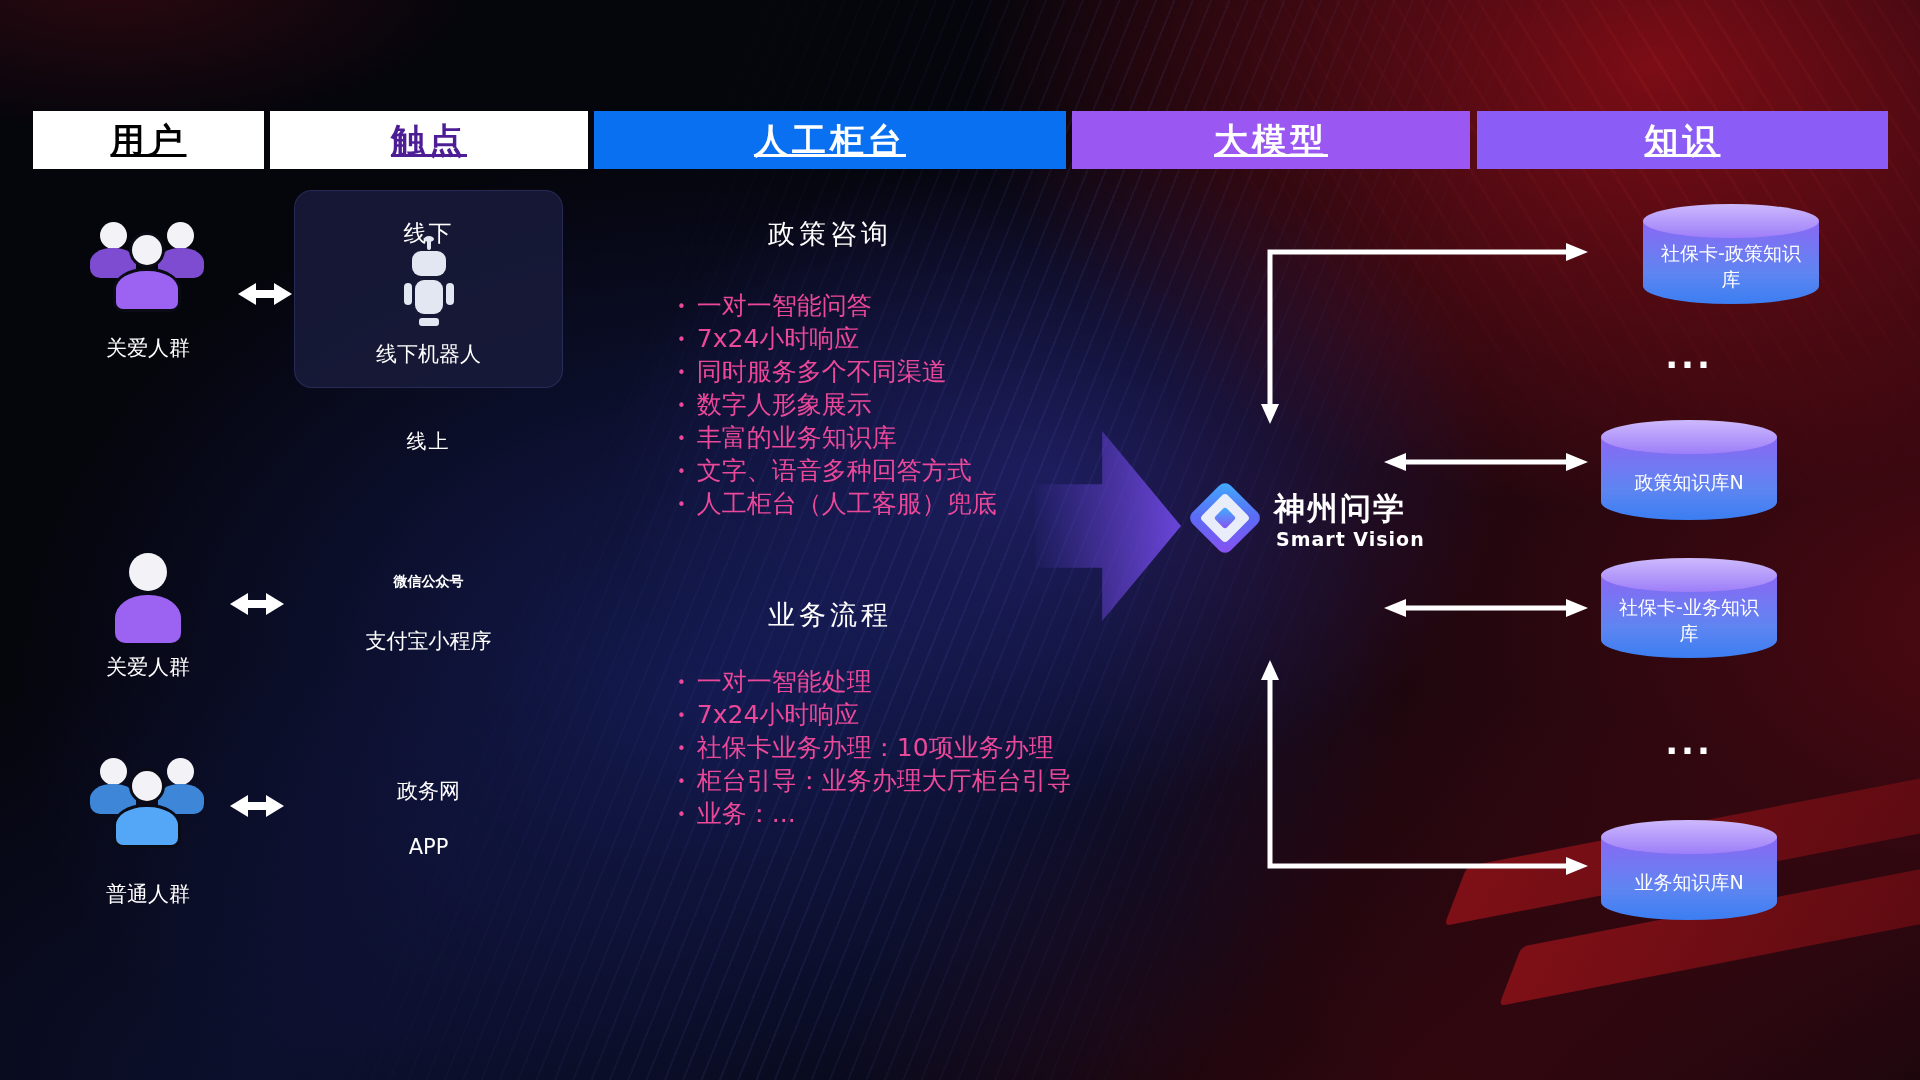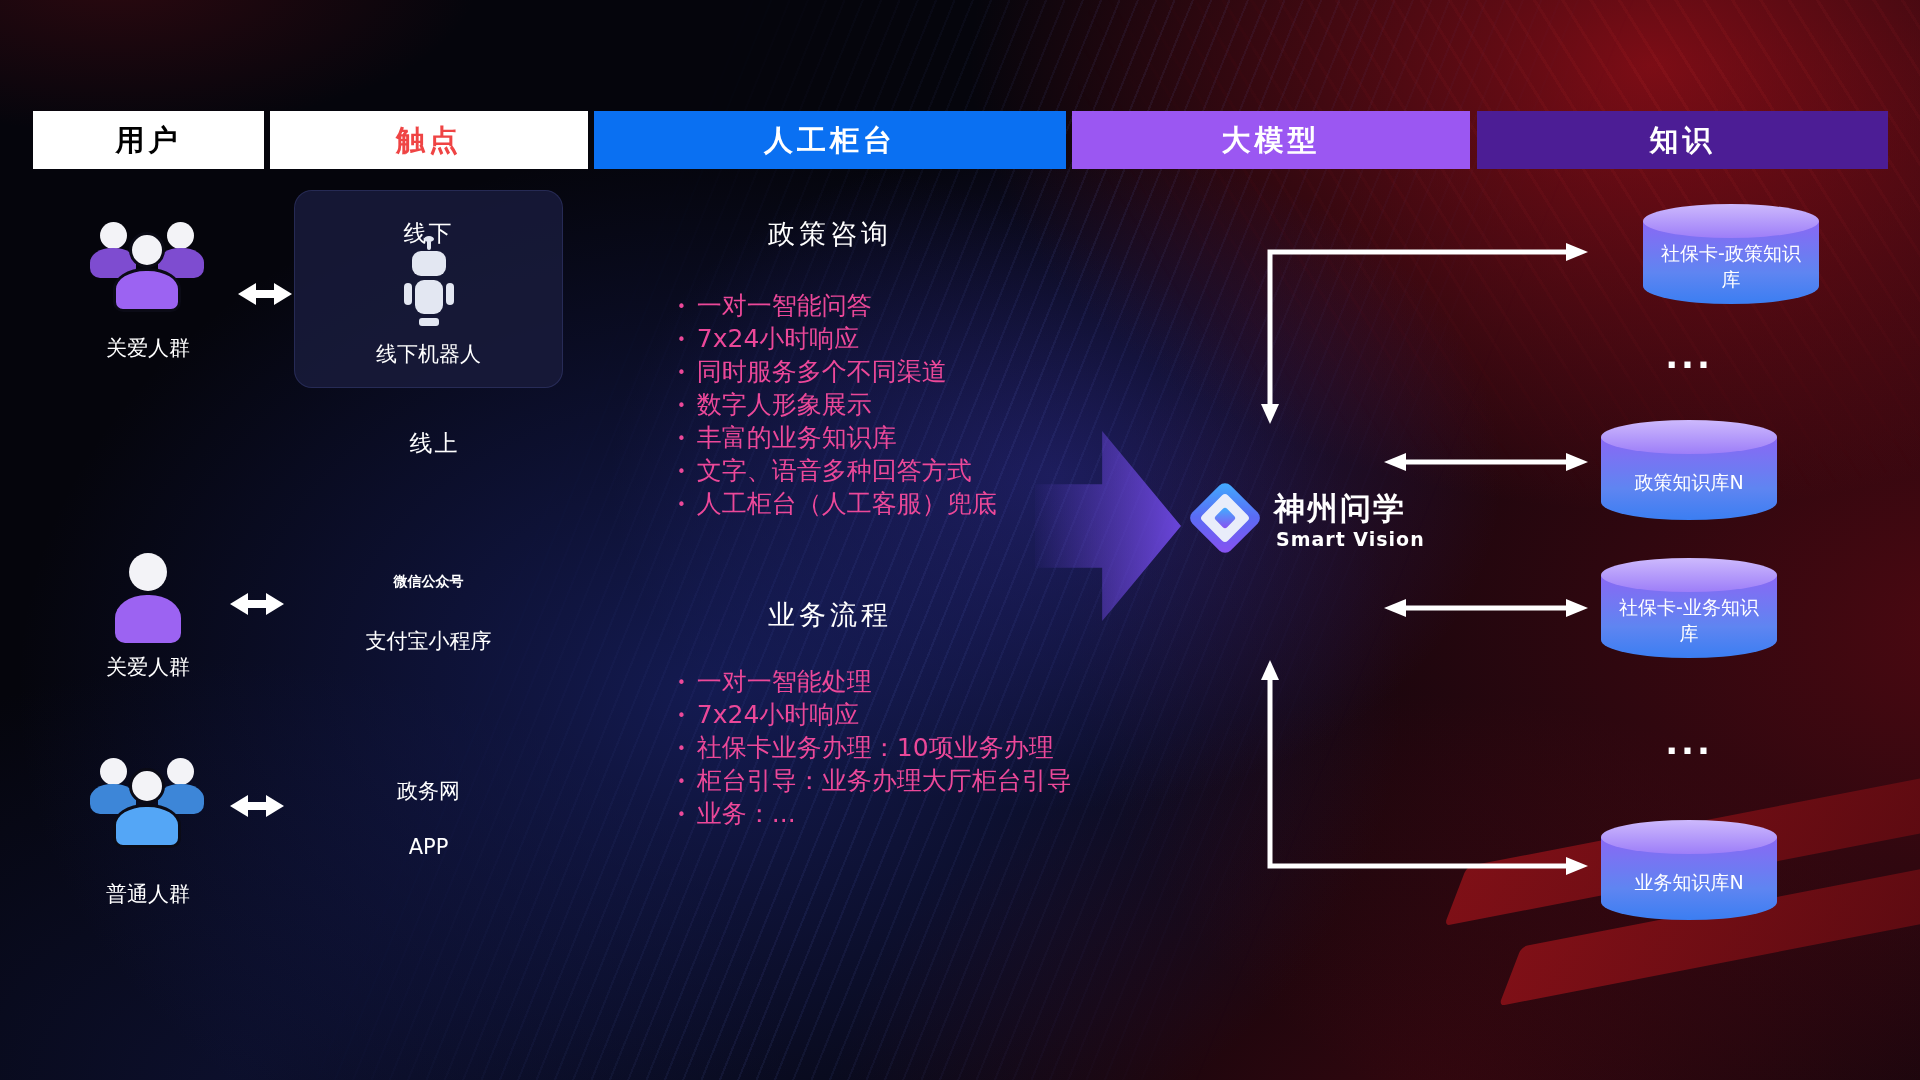--- a/index.html
+++ b/index.html
@@ -31,26 +31,26 @@
     background: repeating-linear-gradient(58deg, rgba(255,70,70,0.07) 0 3px, rgba(0,0,0,0) 3px 24px);
     -webkit-mask-image: radial-gradient(900px 600px at 88% 8%, #000, transparent 70%);
             mask-image: radial-gradient(900px 600px at 88% 8%, #000, transparent 70%);
   }
   .chev { position:absolute; background:linear-gradient(100deg,#8d1118,#5c0a10); opacity:.85; z-index:1; border-radius:6px; }
   .chev1 { left:1450px; top:812px; width:600px; height:54px; transform:rotate(-11deg) skewX(-32deg); }
   .chev2 { left:1505px; top:896px; width:560px; height:54px; transform:rotate(-11deg) skewX(-32deg); }
 
   
   .hbox { position:absolute; top:111px; height:58px; line-height:58px; text-align:center;
-          font-size:29px; font-weight:bold; letter-spacing:4px; z-index:5; }
+          font-size:34px; font-weight:bold; letter-spacing:4px; z-index:5;text-decoration:underline; }
   .h-users     { left:33px;   width:231px; background:#fff; color:#000; }
-  .h-touch     { left:270px;  width:318px; background:#fff; color:#ef4444; }
+  .h-touch     { left:270px;  width:318px; background:#fff; color:#4c1d95; }
   .h-scene     { left:594px;  width:472px; background:#0a70f2; color:#fff; }
   .h-model     { left:1072px; width:398px; background:#9b57f2; color:#fff; }
-  .h-knowledge { left:1477px; width:411px; background:#4c1d95; color:#fff; }
+  .h-knowledge { left:1477px; width:411px; background:#8b5cf6; color:#fff; }
 
   
   .user-label { position:absolute; font-size:21px; color:#fff; text-align:center; z-index:4; }
   .persons { position:absolute; z-index:4; }
   .head { position:absolute; background:#f3f3f7; border-radius:50%; }
   .torso { position:absolute; border-radius:48% 48% 10px 10px; }
   .purple-fill { background:#9c63f2; }
   .purple-dim  { background:#7e4cd0; }
   .blue-fill   { background:#54a6f6; }
   .blue-dim    { background:#3d86d8; }
@@ -160,21 +160,21 @@
       <div class="rb-ant"></div>
     <div class="rb-head"></div>
       <div class="rb-visor"></div>
     <div class="rb-armL"></div>
       <div class="rb-armR"></div>
     <div class="rb-body"></div>
       <div class="rb-base"></div>
   </div>
   <div class="tp-text" style="left:294px; top:340px; width:269px; font-size:21px;">线下机器人</div>
 
-  <div class="tp-text" style="left:300px; top:428px; width:269px; font-size:23px; letter-spacing:2px;">线上</div>
+  <div class="tp-text" style="left:294px; top:428px; width:269px; font-size:20px; letter-spacing:2px;">线上</div>
   <div class="tp-text" style="left:294px; top:573px; width:269px; font-size:14px;font-weight:bold;">微信公众号</div>
   <div class="tp-text" style="left:294px; top:627px; width:269px; font-size:21px;">支付宝小程序</div>
   <div class="tp-text" style="left:294px; top:777px; width:269px; font-size:21px;">政务网</div>
   <div class="tp-text" style="left:294px; top:835px; width:269px; font-size:21px;">APP</div>
 
   <div class="scene-title" style="top:216px;">政策咨询</div>
   <ul class="bullets" style="top:289px;">
     <li>一对一智能问答</li>
     <li>7x24小时响应</li>
     <li>同时服务多个不同渠道</li>

